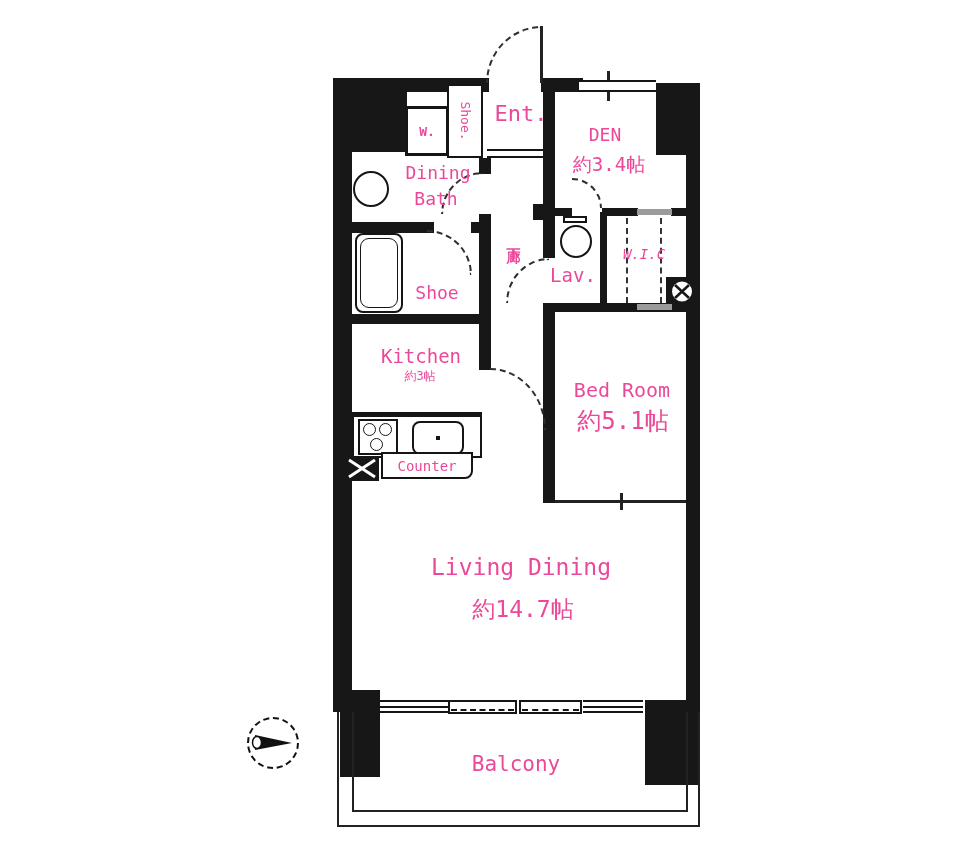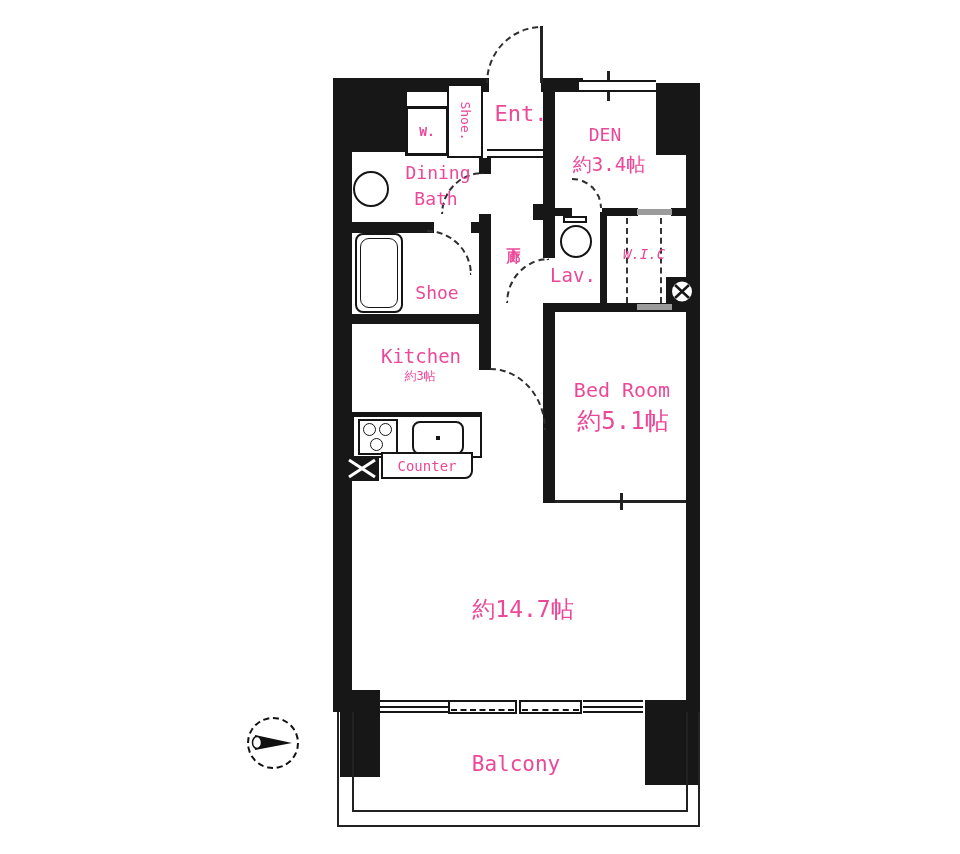--- a/index.html
+++ b/index.html
@@ -151,16 +151,17 @@
   <span class="lbl" style="left:438px;top:172px;font-size:18px;">Dining</span>
   <span class="lbl" style="left:436px;top:198px;font-size:18px;">Bath</span>
   <span class="lbl" style="left:437px;top:292px;font-size:18px;">Shoe</span>
   <span class="lbl" style="left:421px;top:356px;font-size:19px;">Kitchen</span>
   <span class="lbl" style="left:420px;top:376px;font-size:12px;">約3帖</span>
   <span class="lbl upright" style="left:514px;top:237px;font-size:14px;font-weight:bold;">廊下</span>
   <span class="lbl" style="left:573px;top:275px;font-size:19px;">Lav.</span>
   <span class="lbl" style="left:644px;top:254px;font-size:14px;font-style:italic;">W.I.C</span>
   <span class="lbl" style="left:622px;top:390px;font-size:20px;">Bed Room</span>
   <span class="lbl" style="left:623px;top:421px;font-size:24px;">約5.1帖</span>
+  <span class="lbl" style="left:521px;top:567px;font-size:23px;">Living Dining</span>
   <span class="lbl" style="left:523px;top:609px;font-size:23px;">約14.7帖</span>
   <span class="lbl" style="left:516px;top:764px;font-size:21px;">Balcony</span>
 
 </div>
 
 </body></html>

